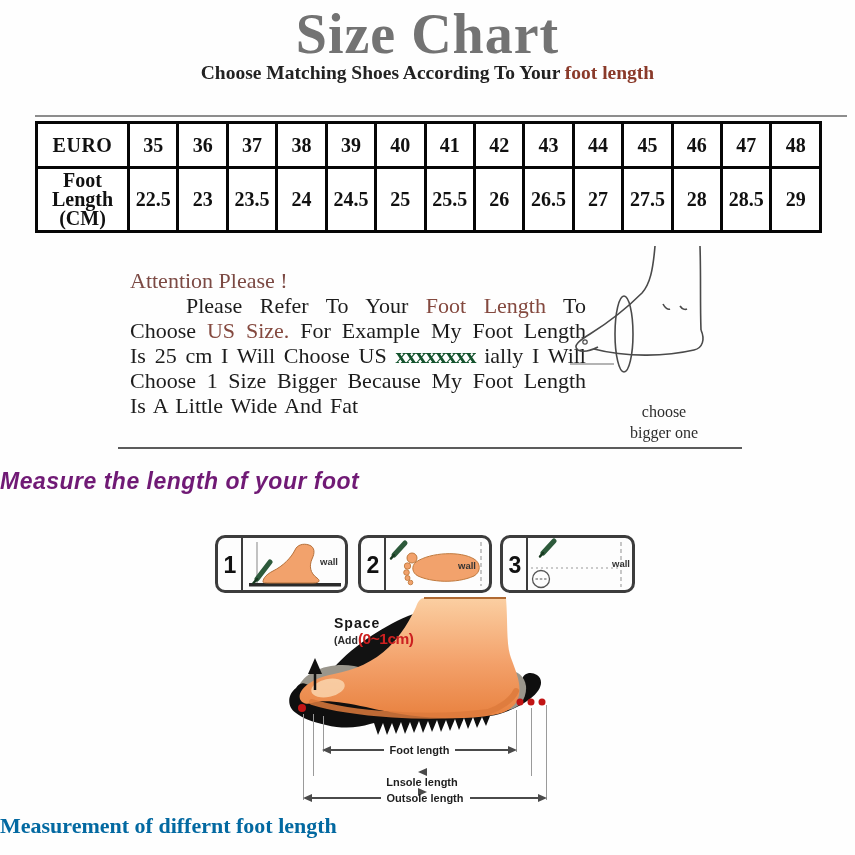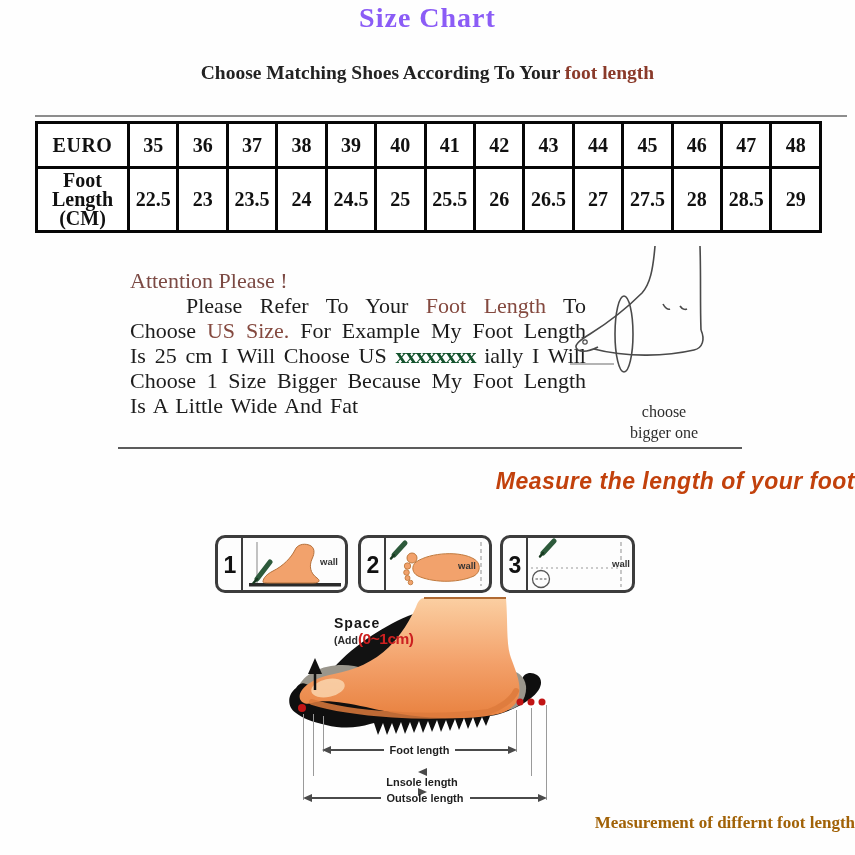--- a/index.html
+++ b/index.html
@@ -1,21 +1,21 @@
 <!DOCTYPE html>
 <html><head>
 <meta charset="utf-8">
 <style>
   * { margin:0; padding:0; box-sizing:border-box; }
   html,body { width:855px; height:855px; background:#ffffff; }
   body { font-family:"Liberation Serif", serif; color:#1c1c1c; }
   #canvas { position:relative; width:855px; height:855px; overflow:hidden; background:#fefefe; }
 
   .page-title { position:absolute; top:2px; left:0; width:100%; text-align:center;
-    font-size:28px; font-weight:bold; letter-spacing:1px; color:#8b5cf6; }
+    font-size:56px; font-weight:bold; letter-spacing:1px; color:#737373; }
   .subtitle { position:absolute; top:62px; left:0; width:100%; text-align:center;
     font-size:19.5px; font-weight:bold; color:#222; }
   .subtitle .hl { color:#8a3a2a; }
 
   .table-top-rule { position:absolute; top:115px; left:35px; width:812px; height:2px; background:#8d8d8d; }
 
   table.size-table { position:absolute; top:121px; left:35px; width:787px;
     border-collapse:collapse; table-layout:fixed;border-radius:31px; }
   table.size-table td { border:3px solid #060606; text-align:center; vertical-align:middle;
     font-weight:bold; font-size:20px; color:#111; background:#fff; }
@@ -32,23 +32,23 @@
   .attention p { text-align:justify; text-indent:56px; word-spacing:2.5px; }
   .attention .maroon { color:#84493f; }
   .attention .crossed { color:#14532d; letter-spacing:-1px;font-weight:bold; }
 
   .foot-art { position:absolute; left:558px; top:242px; }
   .foot-tip { position:absolute; left:598px; top:401px; width:132px; text-align:center;
     font-size:16px; line-height:21px; color:#2e2e2e; }
 
   .divider { position:absolute; top:447px; left:118px; width:624px; height:2px; background:#5c5c5c; }
 
-  .measure-title { position:absolute; top:468px; left:0; width:100%; text-align:right;
+  .measure-title { position:absolute; top:468px; left:0; width:100%; text-align:left;
     font-family:"Liberation Sans", sans-serif; font-style:italic; font-weight:bold;
-    font-size:23px; color:#c2410c; letter-spacing:0.5px; }
+    font-size:23px; color:#701a75; letter-spacing:0.5px; }
 
   .panel { position:absolute; top:535px; height:58px; border:3px solid #3c3c3c; border-radius:10px;
     background:#fdfdfd; }
   .panel-num { position:absolute; left:3px; top:14px; width:18px; text-align:center;
     font-family:"Liberation Sans", sans-serif; font-weight:bold; font-size:23px; color:#111; }
   .panel-rule { position:absolute; left:23px; top:0; width:2px; height:100%; background:#3c3c3c; }
   .panel-art { position:absolute; left:25px; top:0; }
   .wall-label { position:absolute; font-family:"Liberation Sans", sans-serif; font-weight:bold;
     font-size:9.5px; color:#333; }
 
@@ -63,22 +63,22 @@
   .gline { position:absolute; width:1px; background:#9a9a9a; }
 
   .mrow { position:absolute; display:flex; align-items:center; height:12px; }
   .mline { flex:1; height:1.5px; background:#4a4a4a; }
   .mlabel { font-family:"Liberation Sans", sans-serif; font-weight:bold; font-size:11px;
     color:#1e1e1e; padding:0 6px; white-space:nowrap; }
   .ah { width:0; height:0; border-top:4px solid transparent; border-bottom:4px solid transparent; }
   .ah.left  { border-right:9px solid #4a4a4a; }
   .ah.right { border-left:9px solid #4a4a4a; }
 
-  .footer-caption { position:absolute; top:813px; left:0; width:100%; text-align:right;
-    font-size:17px; font-weight:bold; color:#a16207; }
+  .footer-caption { position:absolute; top:813px; left:0; width:100%; text-align:left;
+    font-size:22px; font-weight:bold; color:#0369a1; }
 </style>
 </head>
 <body>
 
 <div id="canvas">
 
   <div class="page-title">Size Chart</div>
 
   <div class="subtitle">
     <span>Choose Matching Shoes According To Your </span><span class="hl">foot length</span>

